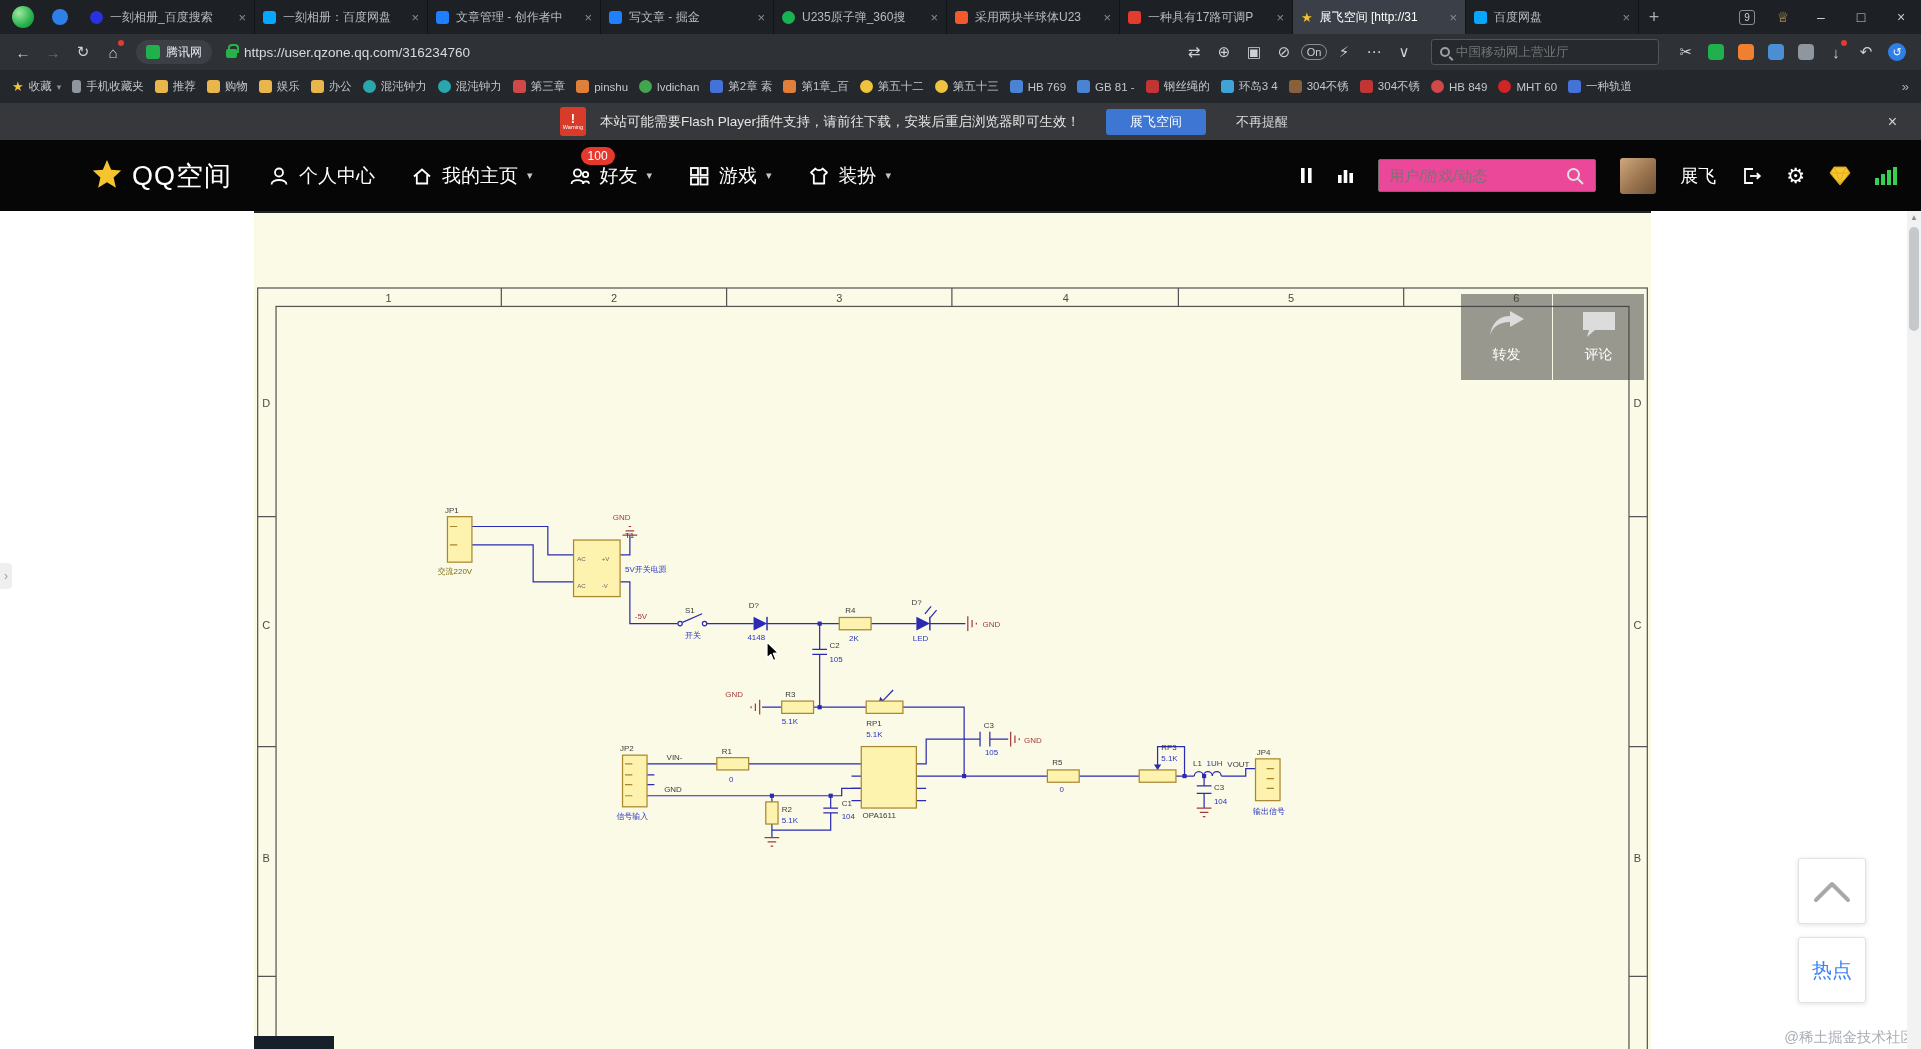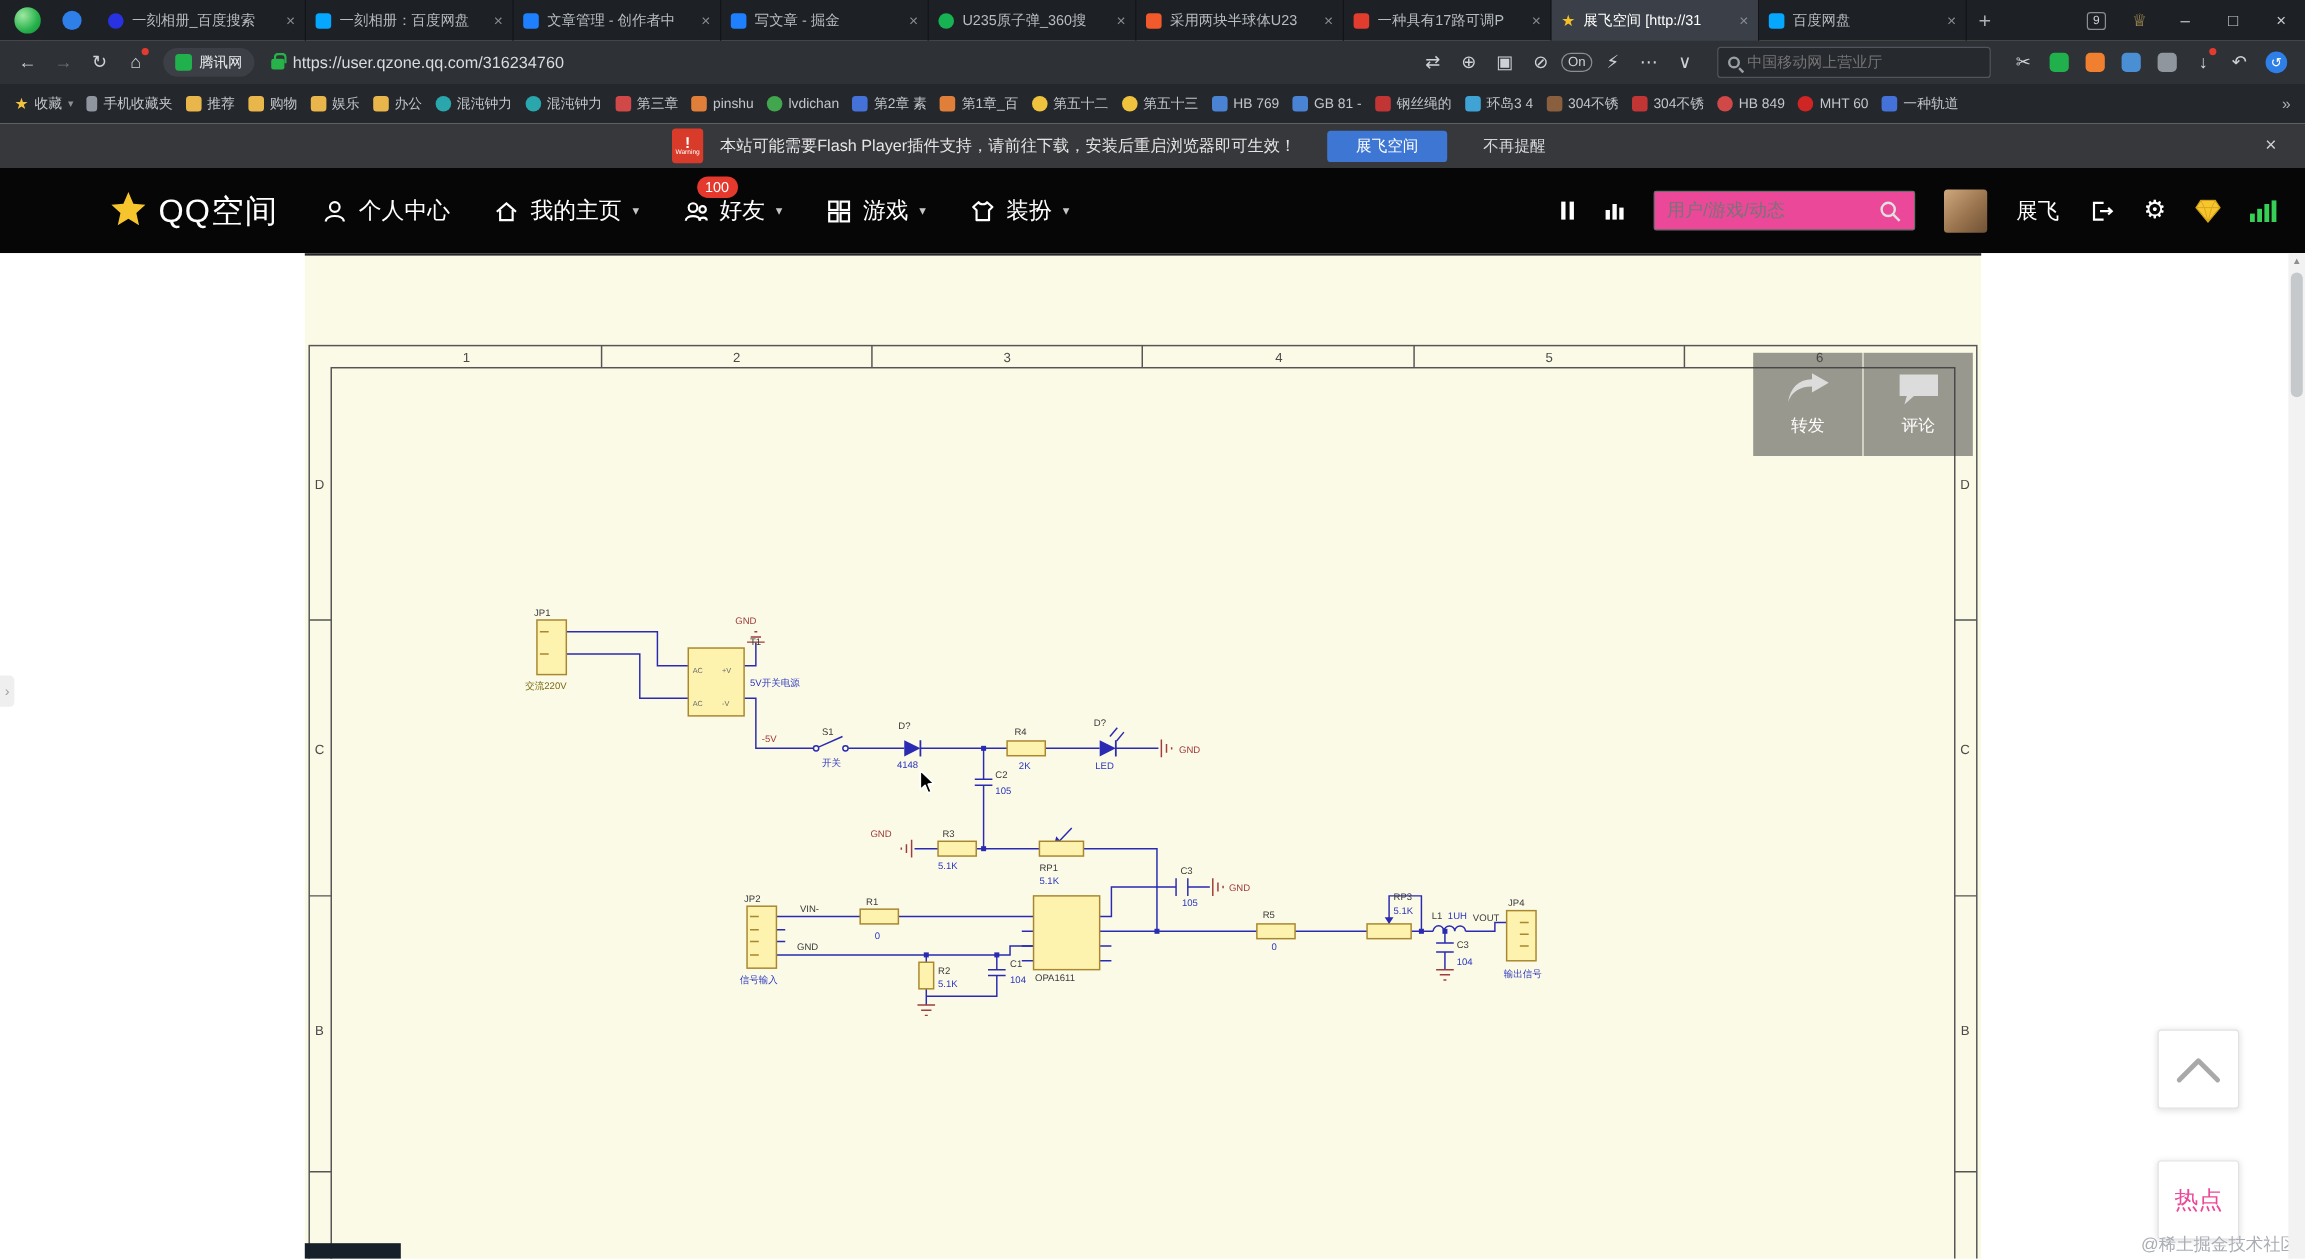--- a/index.html
+++ b/index.html
@@ -109,21 +109,21 @@
   .st-frame { fill:#4a4a4a; font-size:9px; text-anchor:middle; }
   .nextp { position:absolute; left:0; bottom:0; width:80px; height:13px; background:#15202b; }
   .ovl { position:absolute; left:1207px; top:81px; display:flex; gap:1px; }
   .ovlb { width:91px; height:86px; background:rgba(62,62,62,.52); display:flex; flex-direction:column;
     align-items:center; justify-content:center; gap:8px; color:#fff; font-size:14px; }
   .sidetog { position:absolute; left:0; top:352px; width:12px; height:26px; color:#9aa0a6; font-size:12px;
     display:flex; align-items:center; justify-content:center; background:#efefef; border-radius:0 4px 4px 0; }
   .fab { position:absolute; left:1798px; width:68px; background:#fff; border:1px solid #e2e2e2; border-radius:3px;
     display:flex; align-items:center; justify-content:center; box-shadow:0 1px 5px rgba(0,0,0,.12); }
   .fabup { top:647px; height:66px; }
-  .fabhot { top:756px; height:66px; color:#ec4899; font-size:20px; }
+  .fabhot { top:726px; height:66px; color:#3b82f6; font-size:20px; }
   .watermark { position:absolute; right:6px; top:817px; color:#a9adb3; font-size:14.5px; }
   .sbar { position:absolute; right:0; top:0; bottom:0; width:14px; background:#f2f2f3; text-align:center; }
   .sbup { color:#8a8f94; font-size:8px; line-height:14px; display:block; }
   .sbthumb { position:absolute; left:2px; right:2px; top:16px; height:104px; border-radius:6px; background:#c6c9cc; }
   .cursor { position:absolute; left:765px; top:641px; }
 </style>
 </head>
 <body>
 
 <div class="screen">

